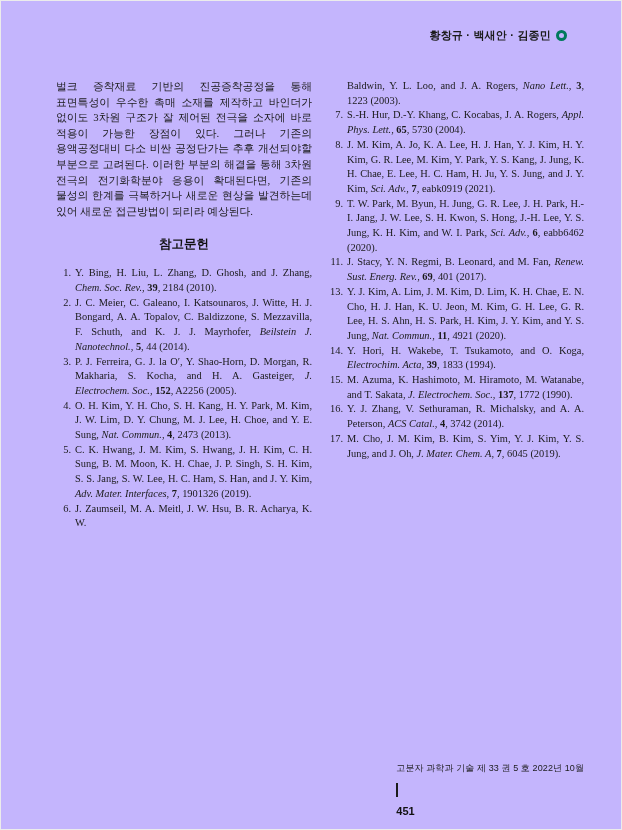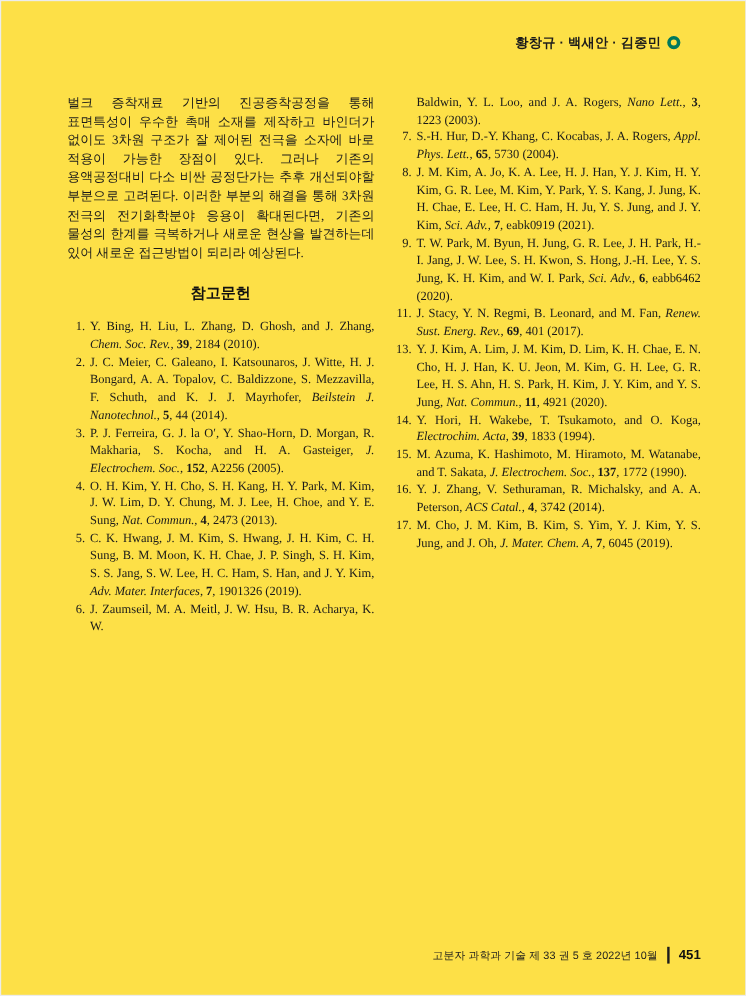--- a/index.html
+++ b/index.html
@@ -1,20 +1,20 @@
 <!DOCTYPE html>
 <html><head>
 <meta charset="utf-8">
 <style>
   html, body { margin: 0; padding: 0; background: #fff; }
   .page {
     position: relative;
     width: 622px;
     height: 830px;
-    background: #fde047;
+    background: #c4b5fd;
     box-sizing: border-box;
     border: 1px solid #ececec;
     font-family: "Liberation Serif", "DejaVu Serif", serif;
     color: #1a1a1a;
     overflow: hidden;
   }
 
   
   .header {
     position: absolute;
@@ -86,25 +86,26 @@
     width: 15px;
     text-align: right;
   }
   .ref-text .i { font-style: italic; }
   .ref-text .b { font-weight: bold; }
 
   
   .footer {
     position: absolute;
     right: 37px;
-    bottom: 26px;
+    bottom: 12px;
     display: flex;
-    align-items: center;
+    align-items: flex-start;
     gap: 8px;
     font-family: "Liberation Sans", "DejaVu Sans", sans-serif;
+    flex-direction: column;
   }
   .journal-info {
     font-size: 9px;
     color: #1c1c1c;
     letter-spacing: 0.1px;
     white-space: nowrap;
   }
   .footer-divider {
     width: 1.5px;
     height: 14px;

